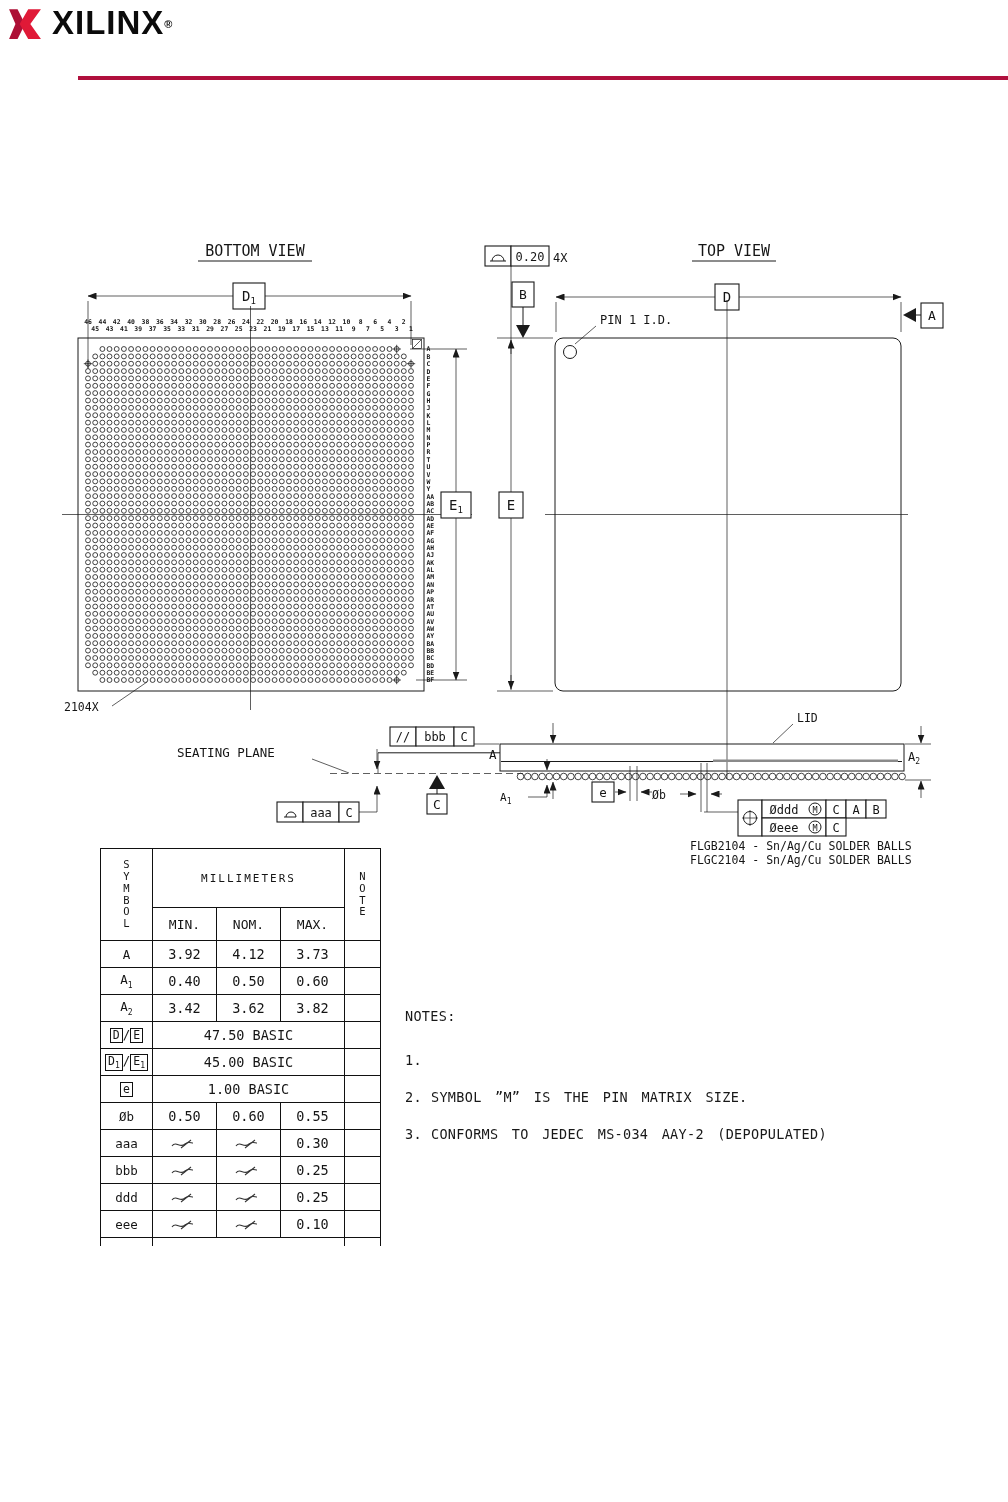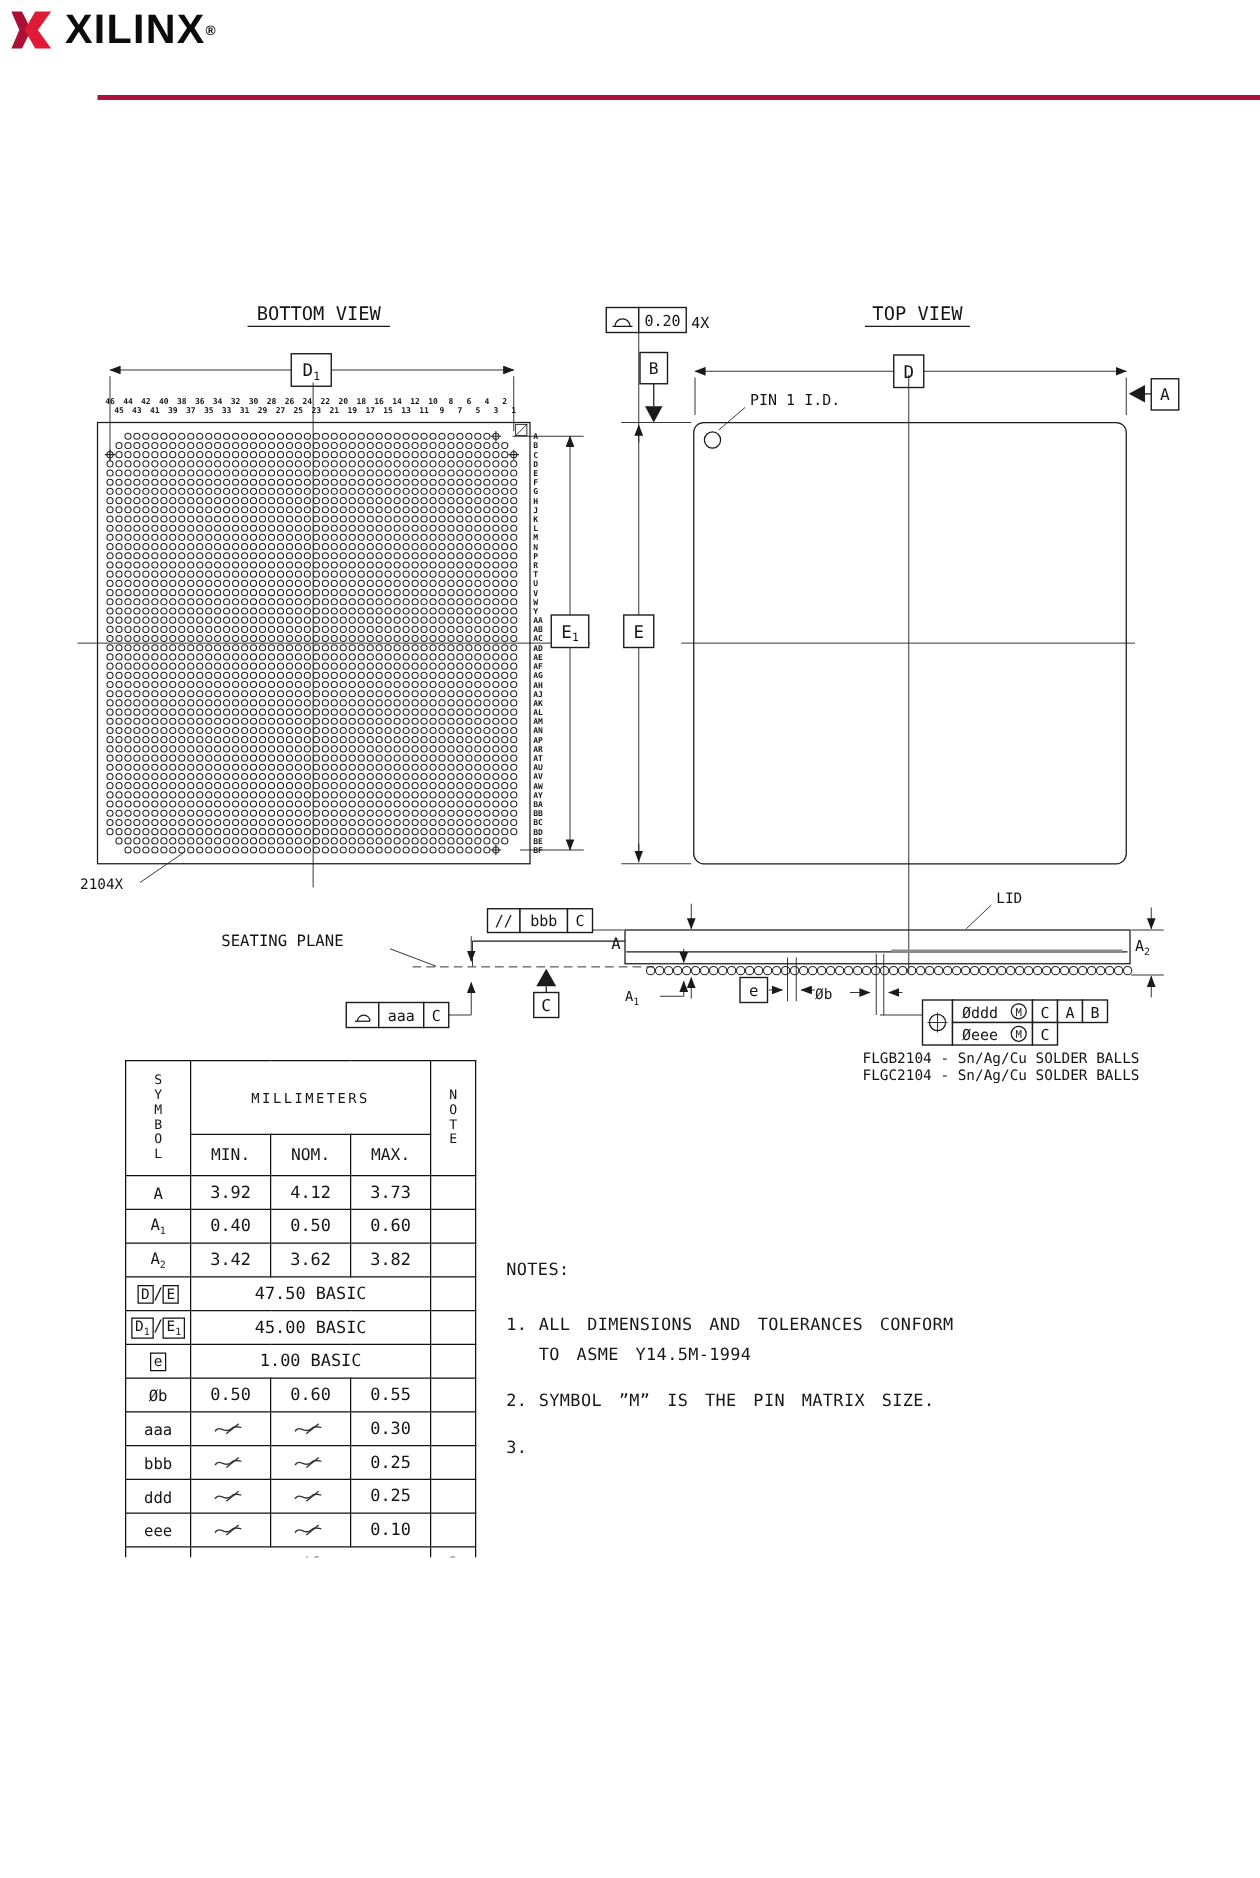--- a/index.html
+++ b/index.html
@@ -2646,29 +2646,28 @@
           <td colspan="3">46</td>
           <td>2</td>
         </tr>
       </tbody>
   </table>
 
   <div class="notes">
     <div class="notes-h">NOTES:</div>
     <div class="note-item">
       <span class="nnum">1.</span>
-      <span class="nlines"><span>ALL DIMENSIONS AND TOLERANCES CONFORM</span><br>
-      <span>TO ASME Y14.5M-1994</span></span>
     </div>
     <div class="note-item">
       <span class="nnum">2.</span>
       <span class="nlines"><span>SYMBOL ”M” IS THE PIN MATRIX SIZE.</span></span>
     </div>
     <div class="note-item">
       <span class="nnum">3.</span>
+      <span class="nlines"><span>CONFORMS TO JEDEC MS-034 AAY-2 (DEPOPULATED)</span></span>
     </div>
   </div>
 
   <div class="feedback">
     <span>Send Feedback</span>
     <div class="fb-tail-outer"></div>
     <div class="fb-tail-inner"></div>
   </div>
 
 </div>

